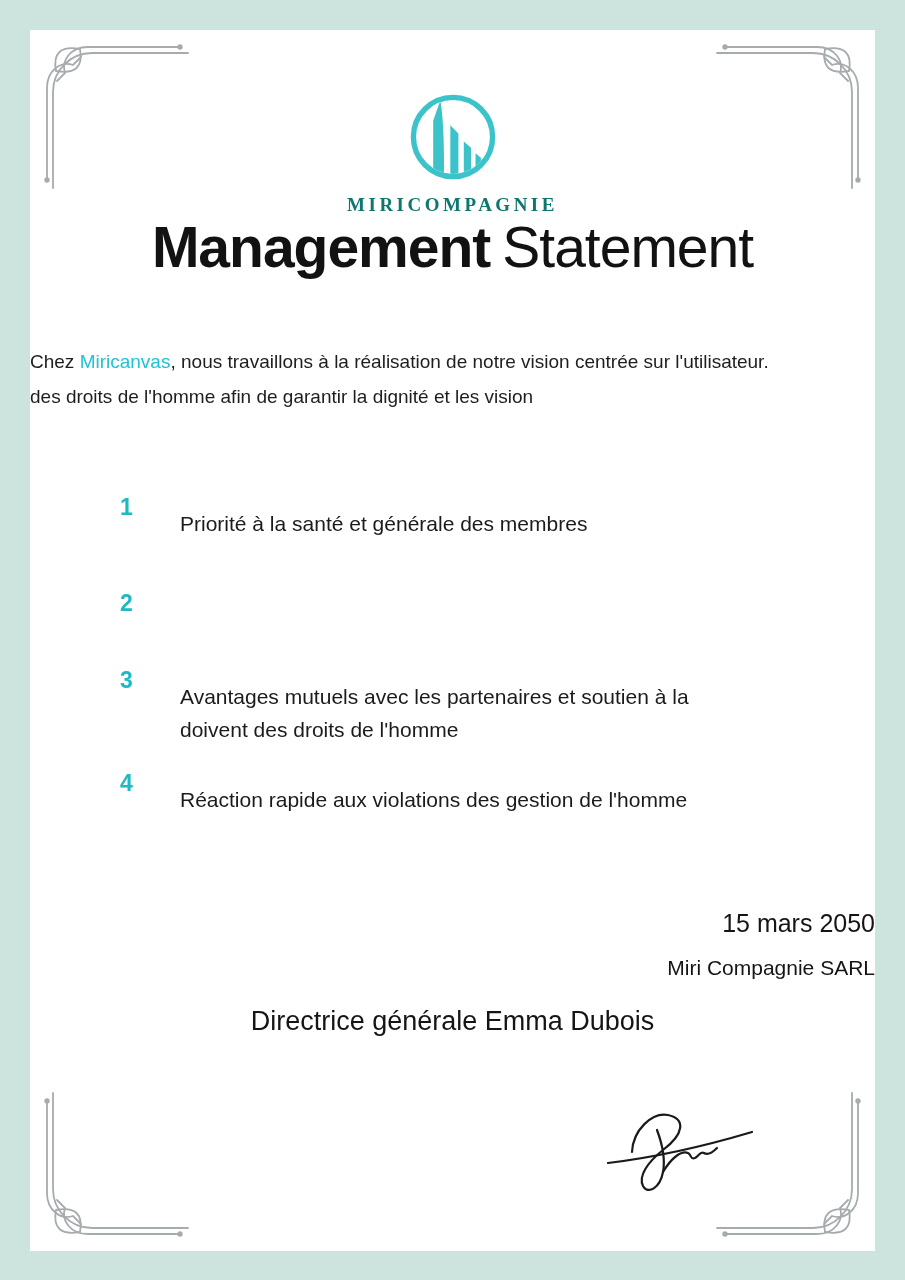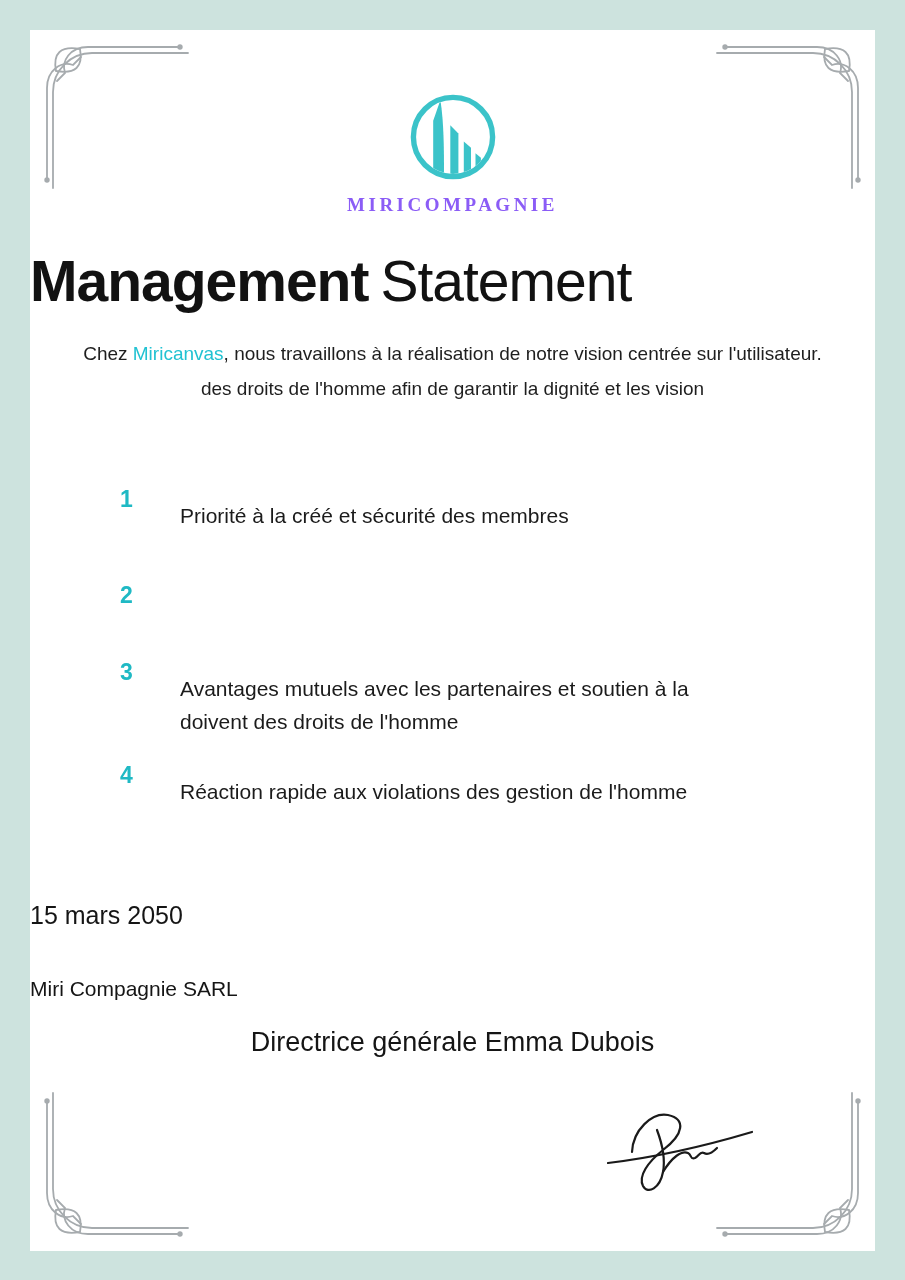--- a/index.html
+++ b/index.html
@@ -24,53 +24,53 @@
   .orn-bl { left:0; bottom:0; transform:scaleY(-1); }
   .orn-br { right:0; bottom:0; transform:scale(-1,-1); }
 
   .logo-row { padding-top:62px; text-align:center; }
   .logo-row svg { display:inline-block; }
 
   .brand {
     margin-top:8px; text-align:center;
     font-family:"Liberation Serif", serif;
     font-weight:700; font-size:19px; letter-spacing:3.5px;
-    color:#8b5cf6;
+    color:#0f766e;
   }
 
   .title {
-    margin-top:34px; 
+    text-align:center;
     font-size:57px; line-height:1.12; letter-spacing:-1px;
     color:#121212; white-space:nowrap;
   }
   .title .t-bold { font-weight:700; }
   .title .t-light { font-weight:400; margin-left:12px; }
 
   .intro {
-    margin-top:22px; text-align:center;
+    margin-top:64px; text-align:left;
     font-size:19px; line-height:35px; color:#1e1e1e;
   }
   .intro .line { white-space:nowrap; }
   .intro .link { color:#21c2d2; }
 
   .list { margin-top:80px; padding-left:90px; }
   .p-row { display:flex; margin-bottom:50px; }
   .p-row:nth-child(3) { margin-bottom:24px; }
   .p-num {
     width:60px; flex-shrink:0;
     font-size:23px; font-weight:700; line-height:1.2;
     color:#1fb9c4;
   }
   .p-text {
     font-size:21px; line-height:33px; padding-top:13px;
     max-width:570px; color:#1b1b1b;
   }
 
-  .f-date { margin-top:92px; text-align:left; font-size:25px; line-height:30px; color:#151515; }
-  .f-company { margin-top:46px; text-align:left; font-size:21px; line-height:26px; color:#151515; }
+  .f-date { margin-top:92px; text-align:right; font-size:25px; line-height:30px; color:#151515; }
+  .f-company { margin-top:17px; text-align:right; font-size:21px; line-height:26px; color:#151515; }
   .f-sign { margin-top:24px; text-align:center; font-size:27px; line-height:32px; color:#151515; }
 
   .signature { position:absolute; left:570px; top:1076px; width:165px; height:110px; }
   .signature svg { display:block; width:100%; height:100%; }
 </style>
 </head>
 <body>
 
 <div class="page">
 
@@ -137,21 +137,21 @@
   <h1 class="title"><span class="t-bold">Management</span><span class="t-light">Statement</span></h1>
 
   <div class="intro">
     <div class="line"><span>Chez </span><span class="link">Miricanvas</span><span>, nous travaillons à la réalisation de notre vision centrée sur l'utilisateur.</span></div>
     <div class="line">des droits de l'homme afin de garantir la dignité et les vision</div>
   </div>
 
   <div class="list">
     <div class="p-row">
       <div class="p-num">1</div>
-      <div class="p-text">Priorité à la créé et sécurité des membres</div>
+      <div class="p-text">Priorité à la santé et générale des membres</div>
     </div>
     <div class="p-row">
       <div class="p-num">2</div>
     </div>
     <div class="p-row">
       <div class="p-num">3</div>
       <div class="p-text">Avantages mutuels avec les partenaires et soutien à la doivent des droits de l'homme</div>
     </div>
     <div class="p-row">
       <div class="p-num">4</div>

